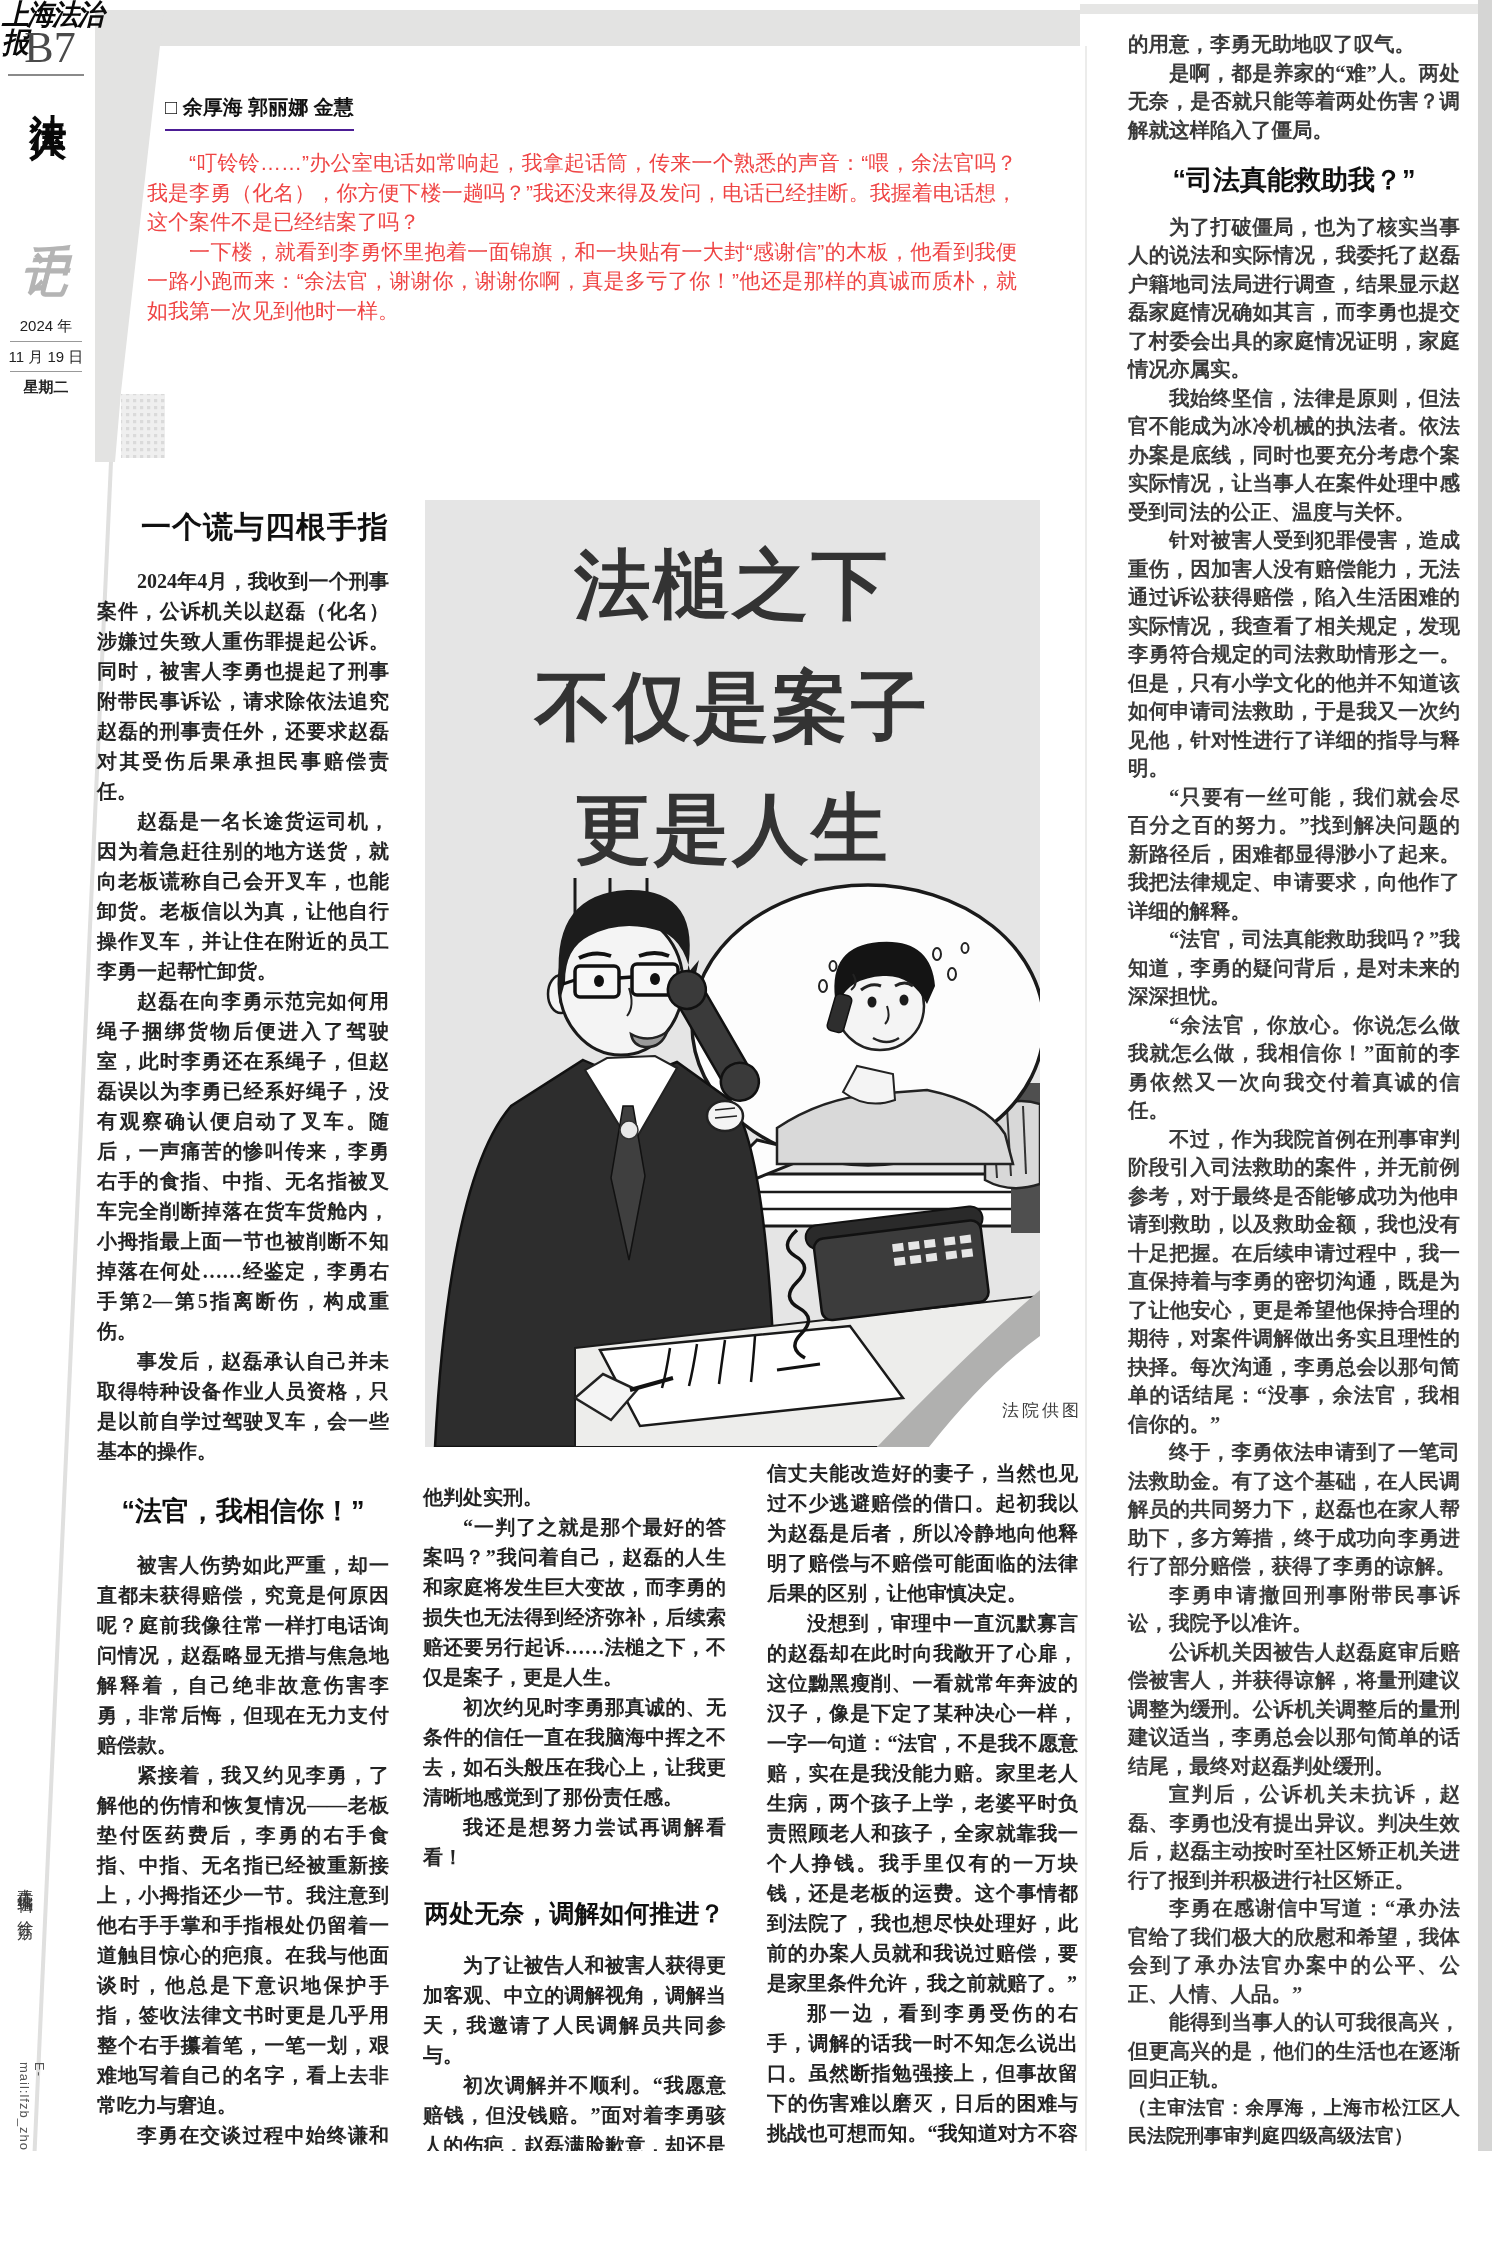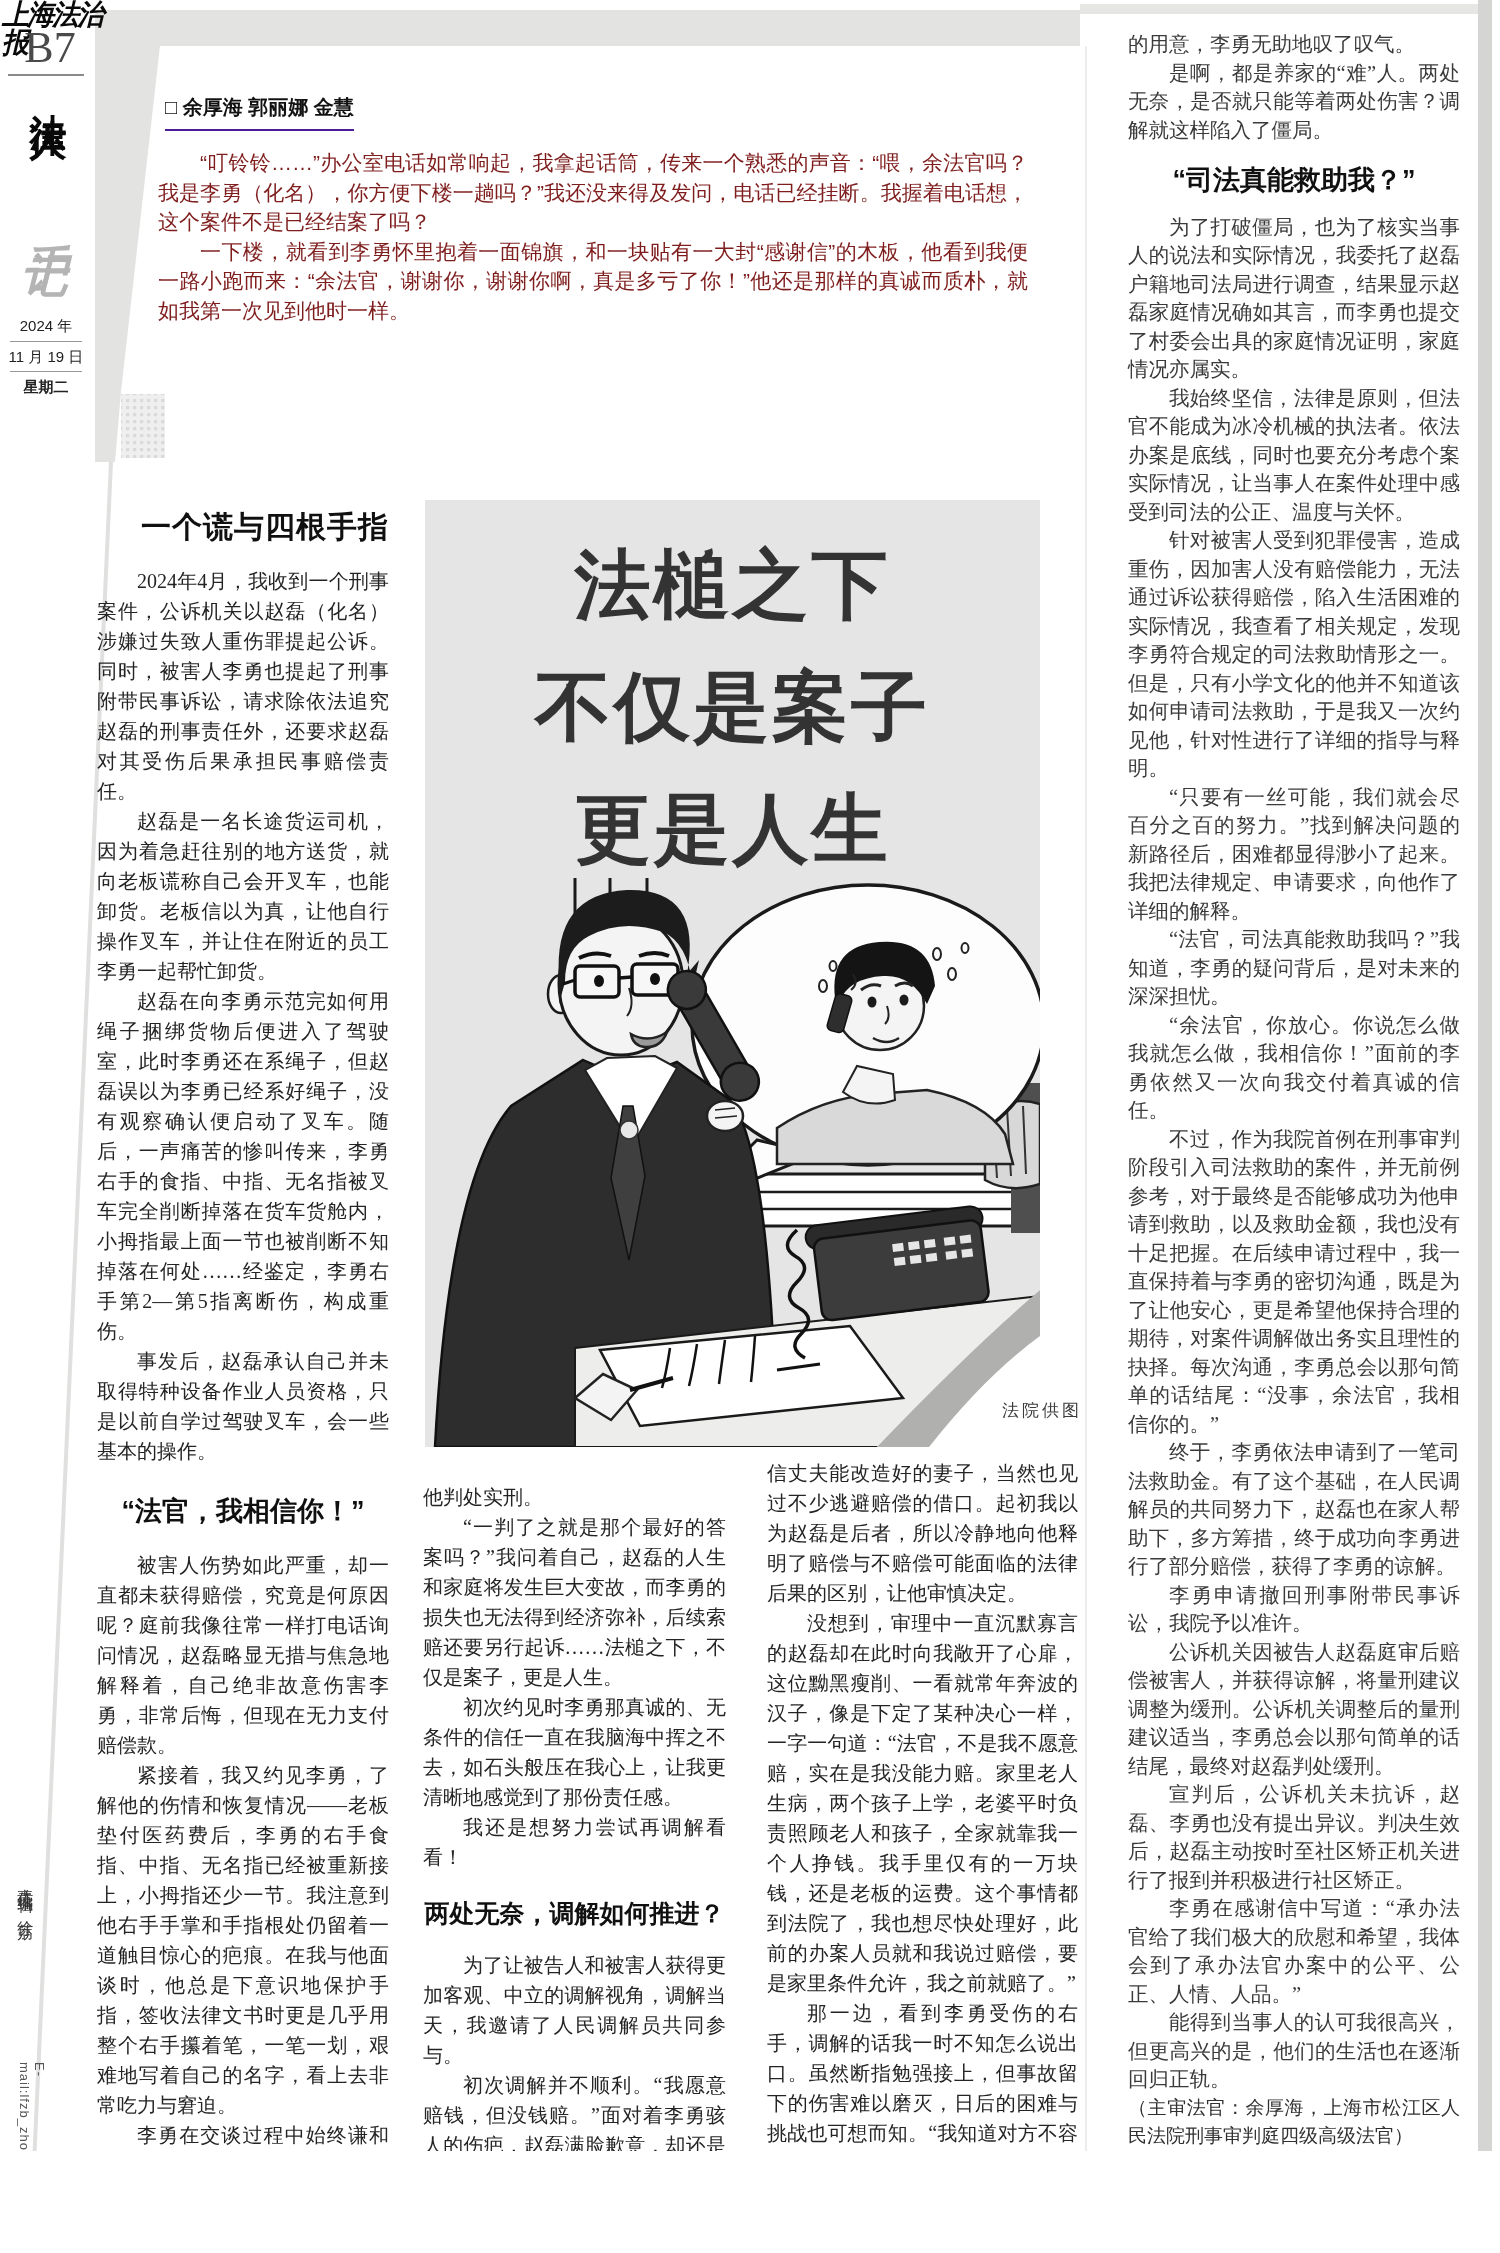--- a/index.html
+++ b/index.html
@@ -22,33 +22,33 @@
   .date-box .sep{border-top:1.5px solid #999;margin:5px 4px;}
   .date-box .wd{font-weight:700;}
   #editor{left:16px;top:1876px;writing-mode:vertical-rl;text-orientation:upright;
           font:400 16px/1.2 "Liberation Sans",sans-serif;color:#333;letter-spacing:3px;height:190px;}
   #email{left:16px;top:2062px;writing-mode:vertical-rl;
          font:400 13px/1.2 "Liberation Sans",sans-serif;color:#555;letter-spacing:1px;height:190px;}
 
   
   #byline{left:165px;top:95px;font:700 20px/1.2 "Liberation Sans","DejaVu Sans",sans-serif;color:#111;
           padding-bottom:10px;border-bottom:2px solid #4c1d95;}
-  #intro{left:158px;top:148px;width:870px;font:500 21px/29.5px "Liberation Sans","DejaVu Sans",sans-serif;color:#7f1d1d;}
+  #intro{left:147px;top:148px;width:870px;font:500 21px/29.5px "Liberation Sans","DejaVu Sans",sans-serif;color:#ef4444;}
   #intro p{margin:0;text-indent:2em;text-align:justify;}
 
   
   #panel{left:425px;top:500px;width:615px;height:947px;background:#e5e5e5;}
   #headline{position:absolute;left:0;top:24px;width:100%;text-align:center;
             font:700 76px/122px "Liberation Serif","DejaVu Serif",serif;color:#333333;letter-spacing:3px;}
   #illu{position:absolute;left:0;top:378px;width:615px;height:569px;}
   #caption{left:1002px;top:1402px;font:400 17px/1 "Liberation Sans",sans-serif;color:#3c3c3c;letter-spacing:3px;}
 
   
   .col{font-size:20px;line-height:30px;color:#242424;}
-  .para{margin:0;text-indent:2em;text-align:justify;}
+  .para{margin:0;text-indent:2em;text-align:justify;font-weight:bold;}
   .cont{text-indent:0;}
   #colA{left:97px;top:506px;width:292px;}
   #colB{left:423px;top:1458px;width:303px;margin-top:24px;}
   #colC{left:767px;top:1458px;width:311px;}
   #colD{left:1128px;top:30px;width:332px;font-size:20.5px;line-height:28.5px;color:#3a3a3a;}
   h2,h3{font-family:"Liberation Sans","DejaVu Sans",sans-serif;color:#101010;font-weight:700;}
   #h-sec1{margin:6px 0 24px 44px;font-size:30px;letter-spacing:1px;}
   #h-sec2{margin:30px 0 24px 0;font-size:27px;text-align:center;letter-spacing:0px;}
   #h-sec3{margin:26px 0 22px 0;font-size:25px;text-align:center;letter-spacing:0px;white-space:nowrap;}
   #h-sec4{margin:22px 0 18px 0;font-size:27px;text-align:center;}

